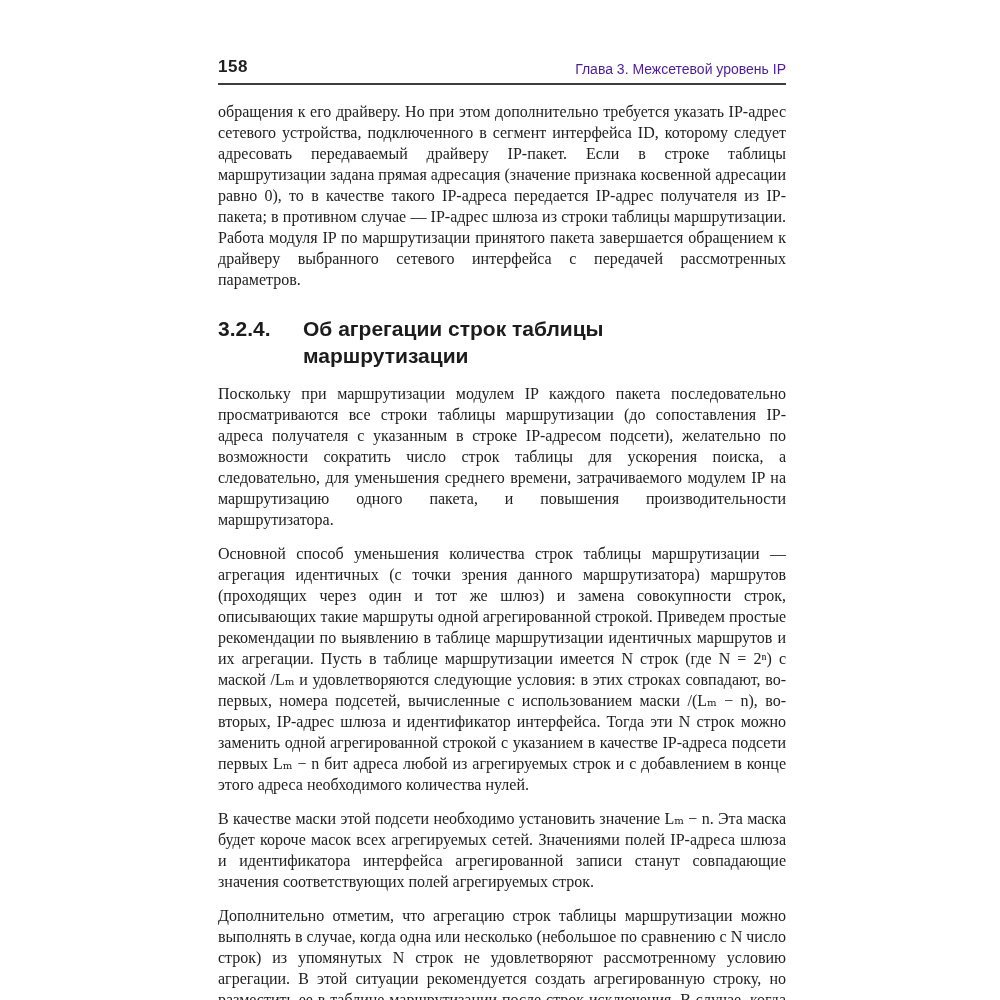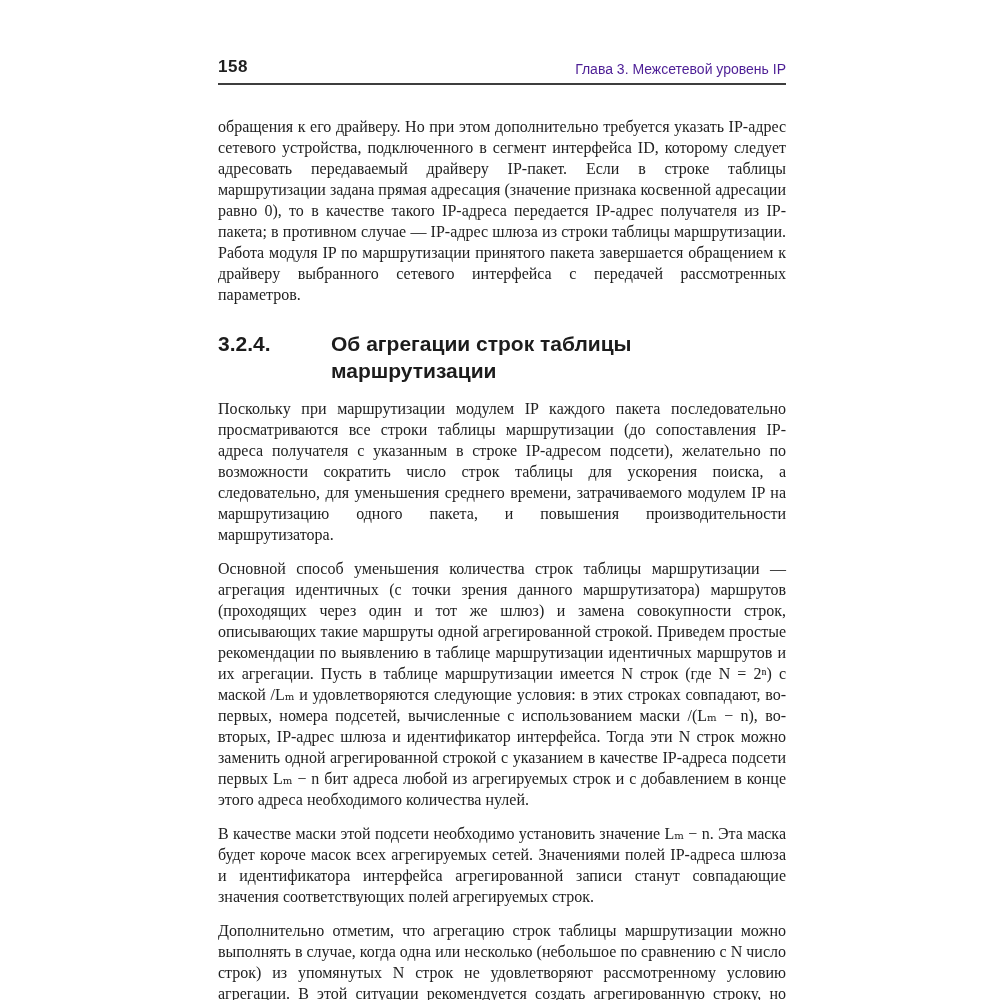--- a/index.html
+++ b/index.html
@@ -42,33 +42,32 @@
     font-family: "Liberation Serif", "DejaVu Serif", serif;
     font-size: 16px;
     line-height: 21px;
     color: #212121;
     text-align: justify;
   }
   .para {
     margin: 0 0 13px 0;
   }
   .para.first {
-    margin-top: 31px;
+    margin-top: 16px;
   }
   .section-heading {
     display: flex;
     align-items: flex-start;
     margin: 25px 0 14px 0;
     font-family: "Liberation Sans", "DejaVu Sans", sans-serif;
     font-size: 21px;
     line-height: 27px;
     font-weight: bold;
     color: #1c1c1c;
     text-align: left;
-    gap: 28px;
   }
   .sec-num {
     width: 85px;
     flex-shrink: 0;
   }
   .sec-title {
     max-width: 345px;
   }
 </style>
 </head>

